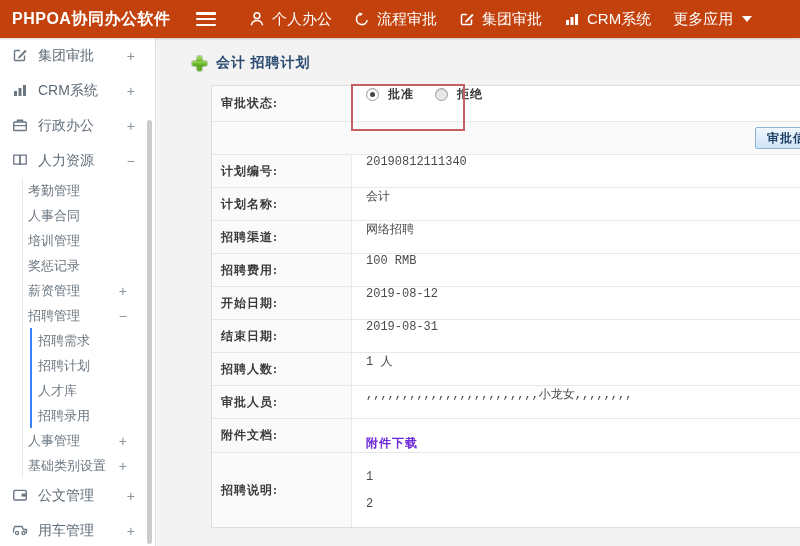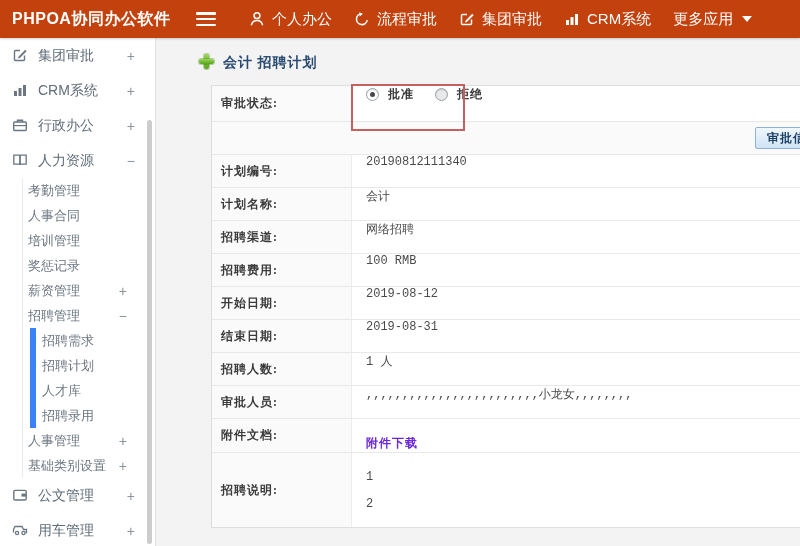--- a/index.html
+++ b/index.html
@@ -19,27 +19,27 @@
   
   .layout { display:flex; height:508px; }
 
   
   .sidebar { width:156px; background:#fff; border-right:1px solid #e2e2e2; position:relative; overflow:hidden; flex:none; }
   .s-item { height:35px; display:flex; align-items:center; padding:0 20px 0 12px; color:#5f6c78; font-size:14px; cursor:pointer; }
   .s-item .s-ico { width:17px; height:17px; margin-right:9px; flex:none; color:#6a7682; }
   .s-toggle { margin-left:auto; color:#8a949c; font-size:14px; }
   .s-children { margin-left:22px; border-left:1px solid #ebebeb; }
   .s-sub { height:25px; display:flex; align-items:center; padding:0 28px 0 5px; color:#6b7680; font-size:13px; cursor:pointer; }
-  .s-grand { margin-left:7px; border-left:6px solid #3b82f6; }
+  .s-grand { margin-left:7px; border-left:2px solid #3b82f6; }
   .s-grand .s-sub { padding-left:6px; }
   .side-scrollbar { position:absolute; right:3px; top:82px; width:5px; height:424px; background:#cccccc; border-radius:3px; cursor:pointer; }
 
   
   .main { flex:1; position:relative; background:#f3f3f3; }
-  .page-title { position:absolute; left:43px; top:16px; display:flex; align-items:flex-start; gap:9px; }
+  .page-title { position:absolute; left:36px; top:16px; display:flex; align-items:center; gap:9px; }
   .plus-icon { width:15px; height:15px; position:relative; }
   .plus-icon::before, .plus-icon::after { content:""; position:absolute; background:linear-gradient(#9ad654,#55a51d); border-radius:2px; box-shadow:0 0 0 1px rgba(70,130,20,.35); }
   .plus-icon::before { left:5px; top:0; width:5px; height:15px; }
   .plus-icon::after  { left:0; top:5px; width:15px; height:5px; }
   .title-text { font-size:14px; font-weight:bold; color:#2b4c72; letter-spacing:1px; font-family:"Liberation Serif",serif; }
 
   .form-table { position:absolute; left:55px; top:47px; width:679px; background:#fff; border:1px solid #dedede; font-size:12px; }
   .frow { display:flex; border-bottom:1px solid #e8e8e8; min-height:33px; }
   .frow:last-child { border-bottom:none; }
   .fl { width:140px; flex:none; background:#fafafa; border-right:1px solid #ececec; display:flex; align-items:center; padding-left:9px; color:#3a3a3a; font-weight:bold; font-family:"Liberation Serif",serif; letter-spacing:1px; }

